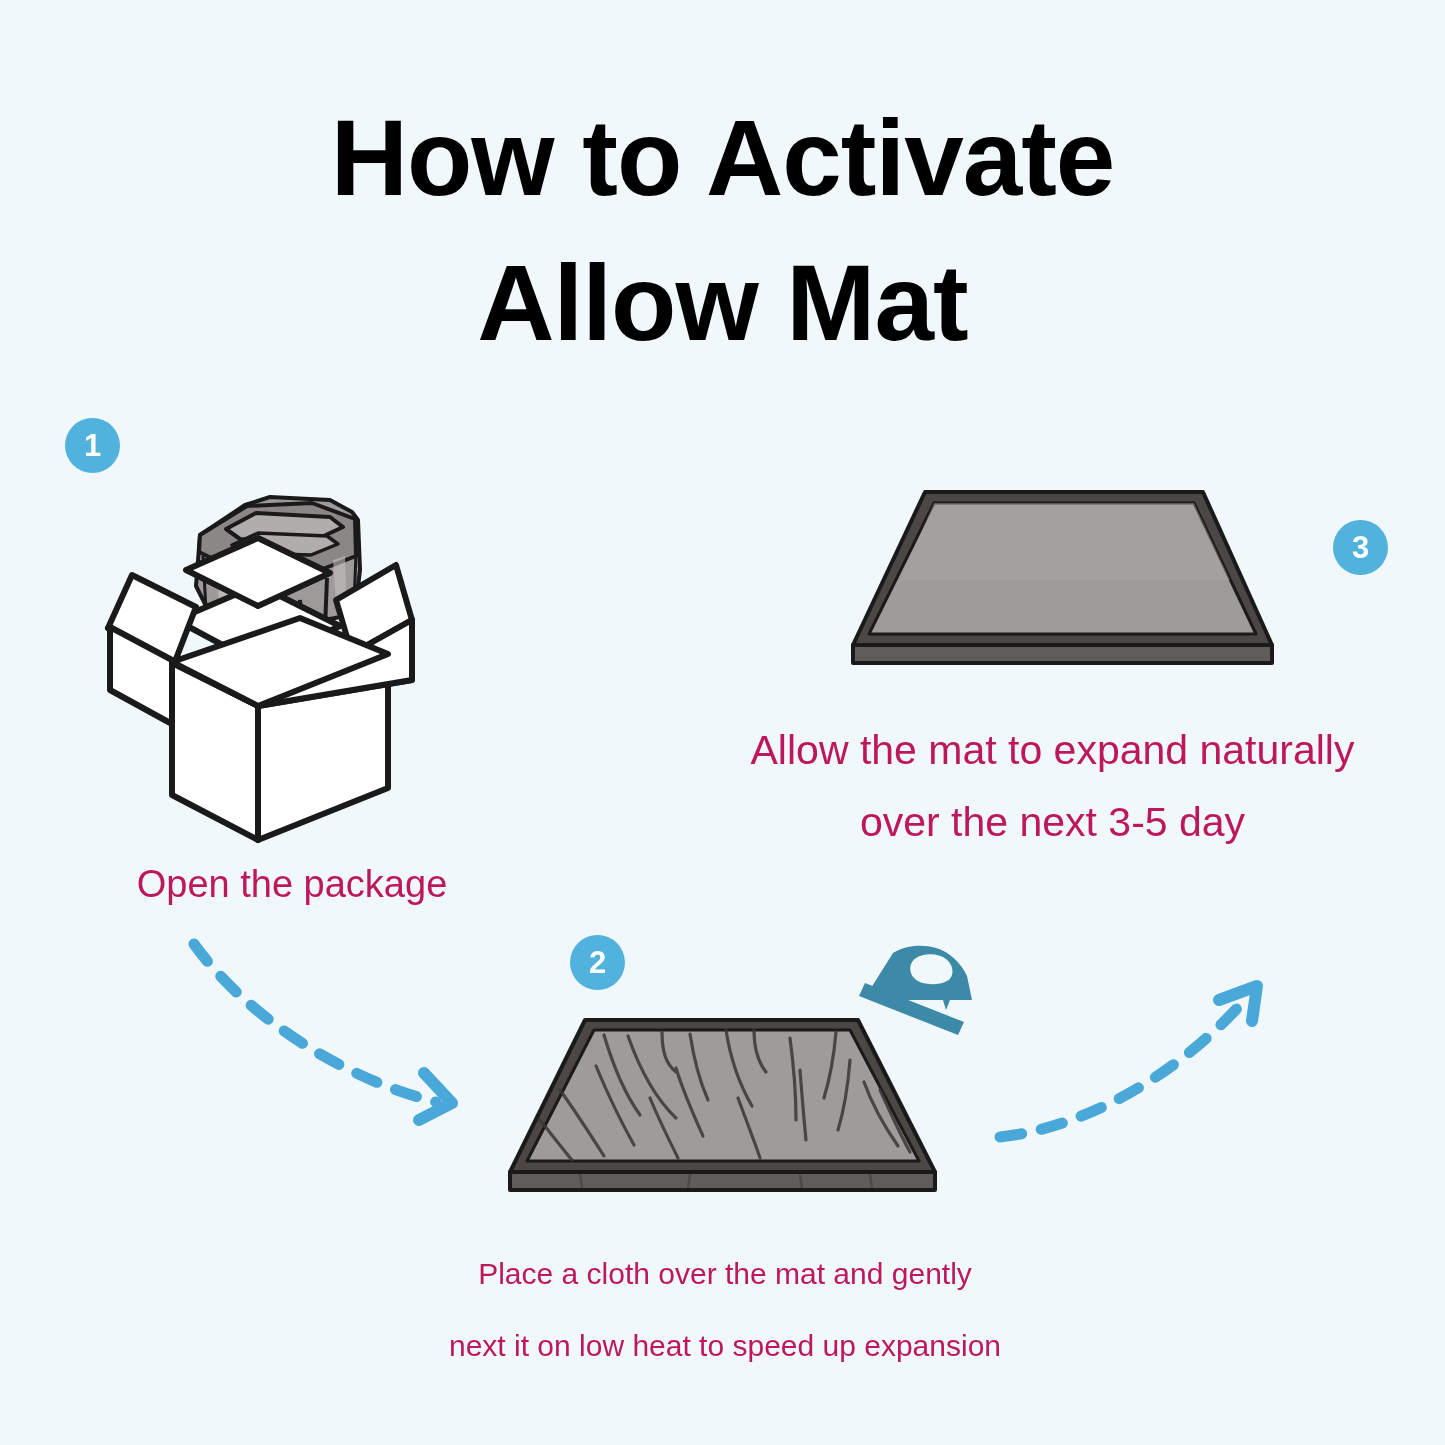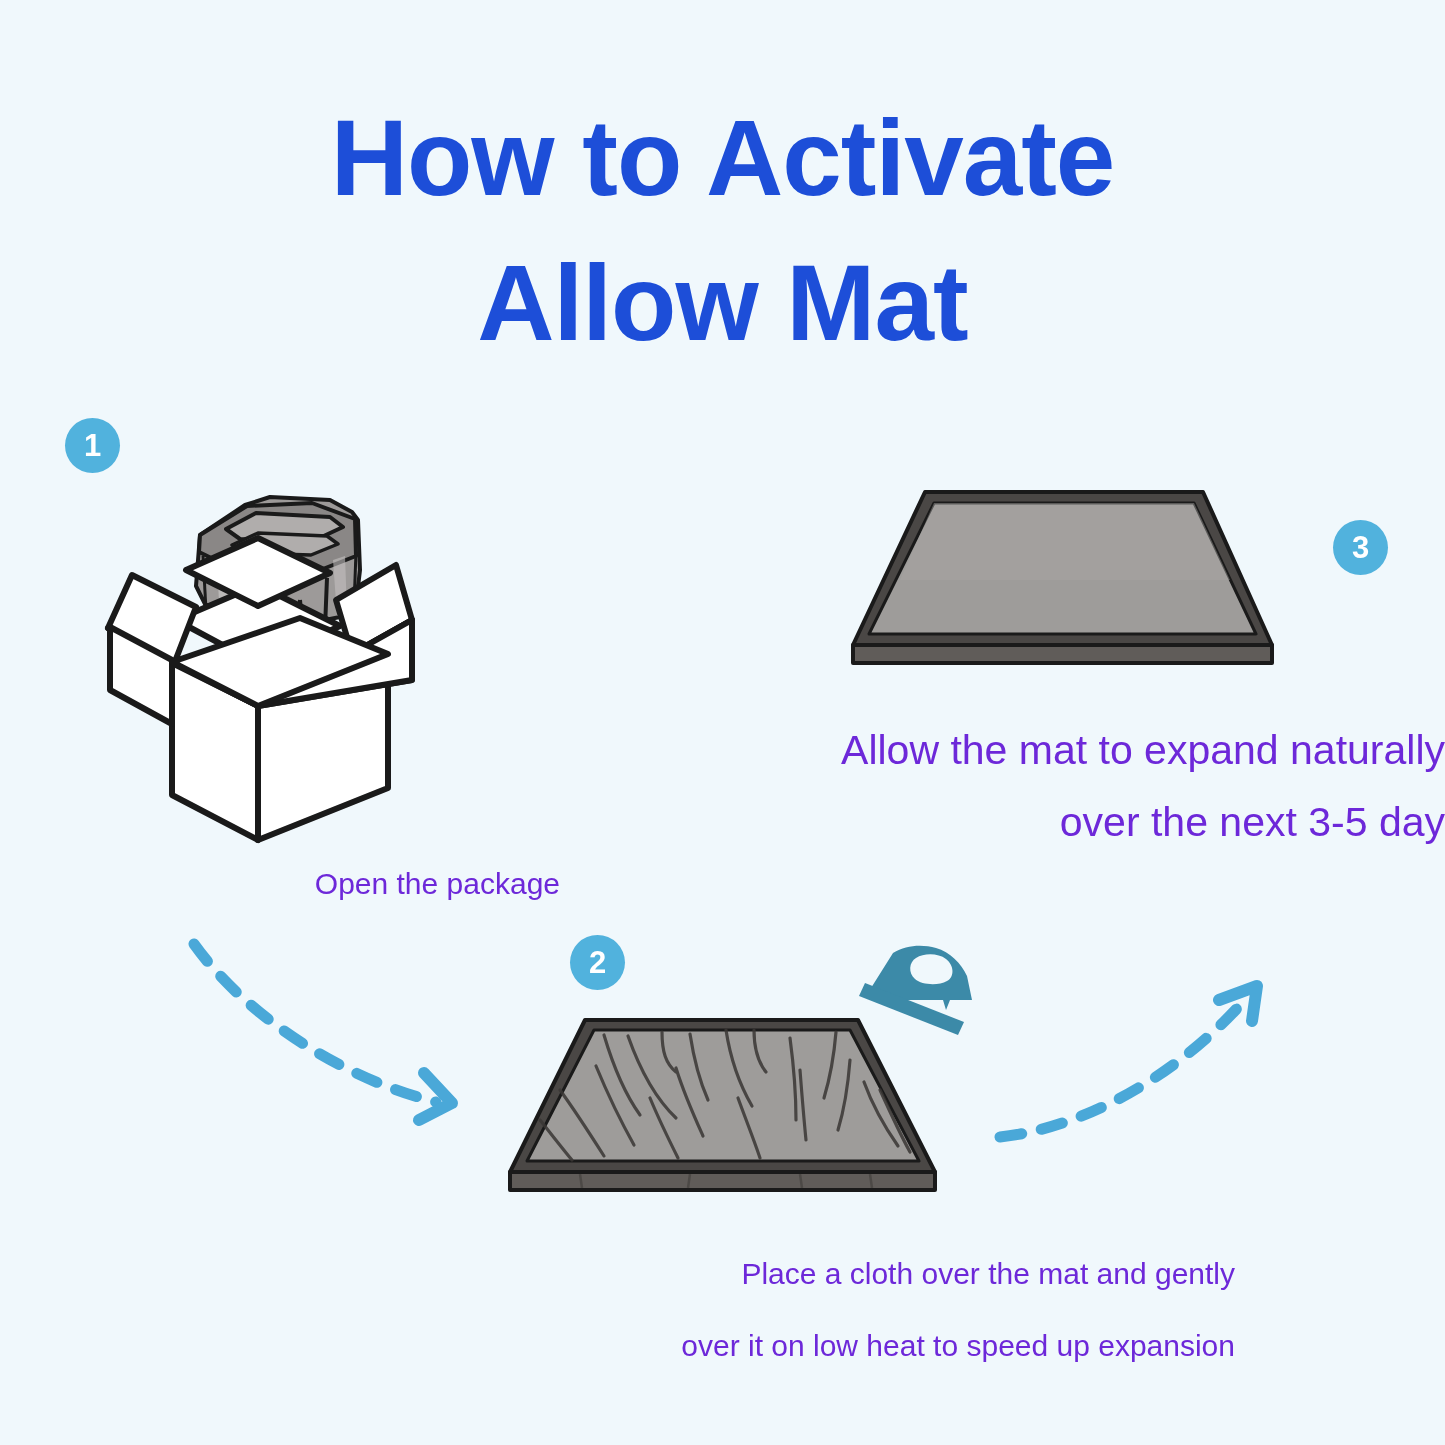--- a/index.html
+++ b/index.html
@@ -26,21 +26,21 @@
     width: 1445px;
     text-align: center;
   }
   .title-line {
     display: block;
     font-family: "Liberation Sans", sans-serif;
     font-weight: bold;
     font-size: 107px;
     line-height: 145px;
     letter-spacing: -1px;
-    color: #1d4ed8;
+    color: #000000;
     text-align: center;
   }
 
   
   .badge {
     position: absolute;
     width: 55px;
     height: 55px;
     border-radius: 50%;
     background: #51b2dd;
@@ -51,32 +51,32 @@
     line-height: 55px;
     text-align: center;
   }
   #badge-1 { left: 65px;   top: 418px; }
   #badge-2 { left: 570px;  top: 935px; }
   #badge-3 { left: 1333px; top: 520px; }
 
   
   .caption {
     position: absolute;
-    color: #6d28d9;
+    color: #be185d;
     font-family: "Liberation Sans", sans-serif;
     font-size: 41px;
     line-height: 72px;
-    text-align: right;
+    text-align: center;
     white-space: nowrap;
   }
   #caption-1 {
-    left: 0px;
+    left: 12px;
     top: 848px;
     width: 560px;
-    font-size: 30px;
+    font-size: 38px;
   }
   #caption-3 {
     left: 660px;
     top: 714px;
     width: 785px;
     font-size: 41px;
   }
   #caption-2 {
     left: 215px;
     top: 1238px;
@@ -223,16 +223,16 @@
     <span class="cap-line">Open the package</span>
   </div>
 
   <div class="caption" id="caption-3">
     <span class="cap-line">Allow the mat to expand naturally</span>
     <span class="cap-line">over the next 3-5 day</span>
   </div>
 
   <div class="caption" id="caption-2">
     <span class="cap-line">Place a cloth over the mat and gently</span>
-    <span class="cap-line">over it on low heat to speed up expansion</span>
+    <span class="cap-line">next it on low heat to speed up expansion</span>
   </div>
 
 </div>
 
 </body></html>

